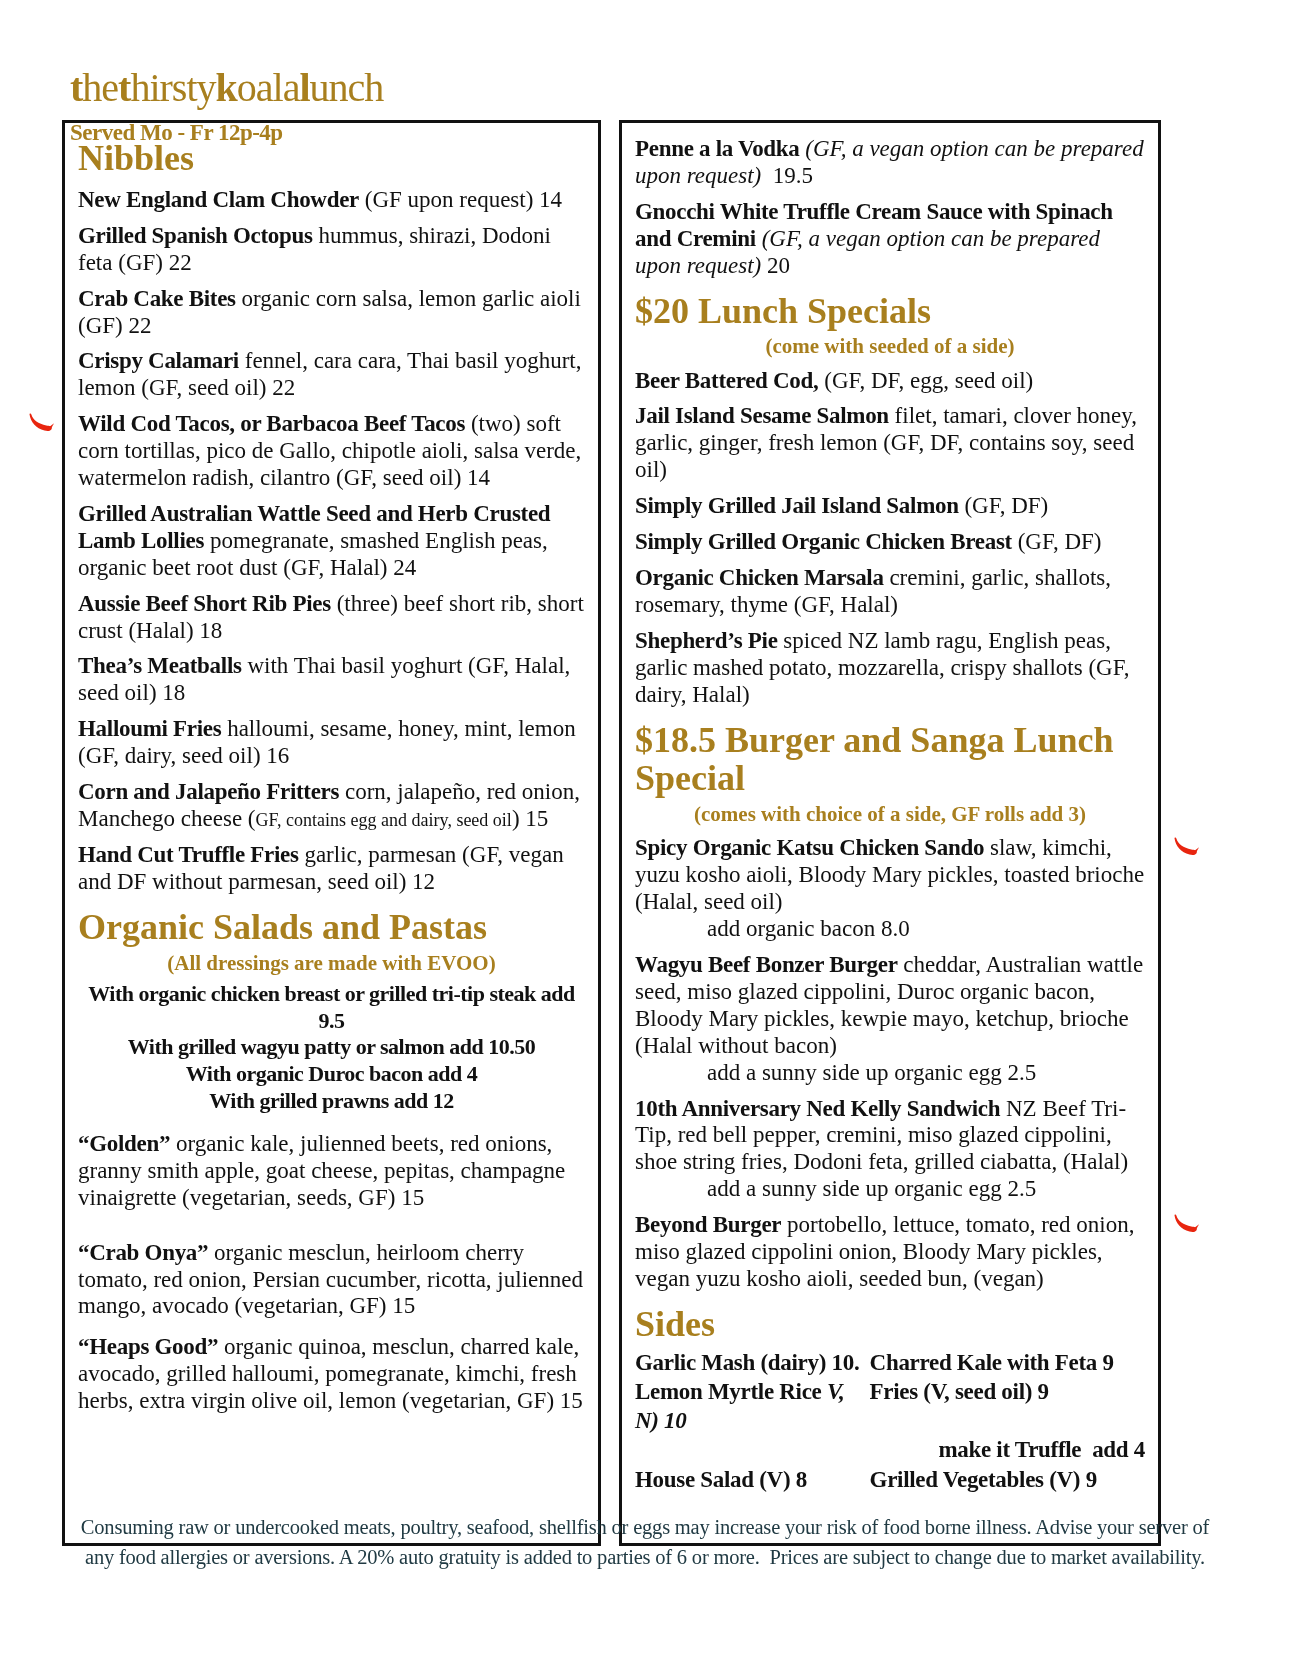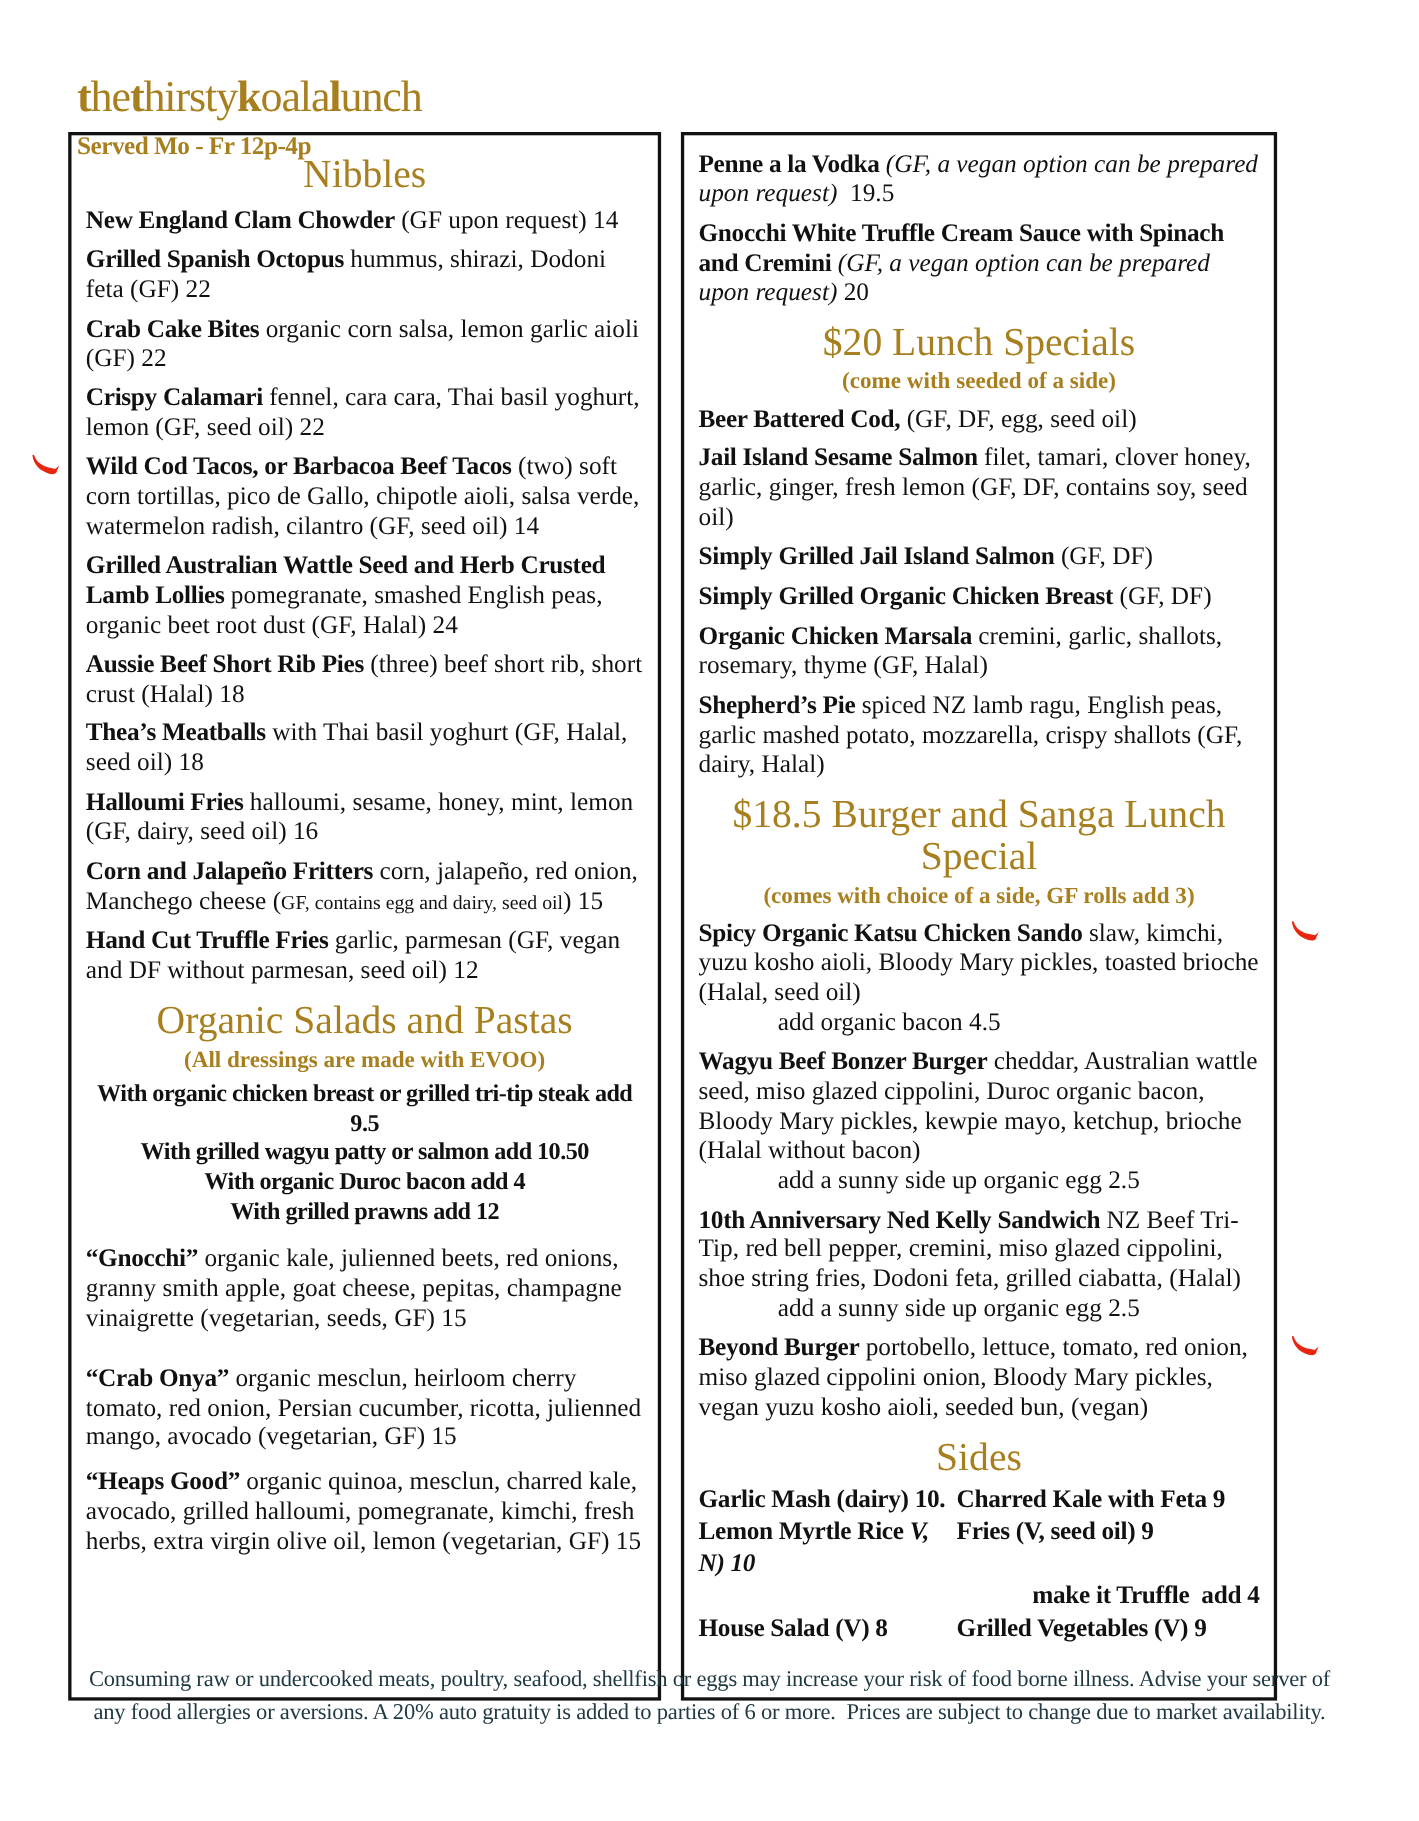--- a/index.html
+++ b/index.html
@@ -7,21 +7,21 @@
         font-family:"Liberation Serif",serif;color:#111;}
   .header{position:absolute;top:68px;left:70px;right:82px;display:flex;
           justify-content:space-between;align-items:flex-start;flex-direction:column;}
   .logo{font-size:40px;line-height:1;color:var(--accent,#a87f1e);letter-spacing:-1px;}
   .logo b{font-weight:700}
   .logo span{font-weight:400}
   .served{font-size:23px;font-weight:700;color:var(--accent,#a87f1e);margin-top:12px;letter-spacing:-0.5px;}
   .columns{position:absolute;top:120px;left:62px;display:flex;gap:18px;}
   .box{width:539px;height:1426px;border:3px solid #111;box-sizing:border-box;padding:4px 13px;}
   .box-right{width:542px;}
-  .heading{font-weight:400;font-size:36px;line-height:1.08;text-align:center;
+  .heading{font-weight:700;font-size:36px;line-height:1.08;text-align:left;
            color:var(--accent,#a87f1e);margin:12px 0 4px;}
   .subheading{font-weight:700;font-size:21px;line-height:1.15;text-align:center;
               color:var(--accent,#a87f1e);margin:0 0 6px;}
   .note{font-weight:700;font-size:22px;line-height:1.22;text-align:center;letter-spacing:-0.5px;}
   .item{font-size:23px;line-height:1.17;margin:9px 0;position:relative;}
   .item b{font-weight:700;letter-spacing:-0.3px;}
   .it{font-style:italic;}
   .sm{font-size:18px;}
   .item-sub{padding-left:72px;}
   .chili{position:absolute;top:2px;width:27px;height:23px;}
@@ -60,41 +60,41 @@
         <div class="item"><span><b>Thea’s Meatballs</b><span> with Thai basil yoghurt (GF, Halal, seed oil) 18</span></span></div>
         <div class="item"><span><b>Halloumi Fries</b><span> halloumi, sesame, honey, mint, lemon (GF, dairy, seed oil) 16</span></span></div>
         <div class="item"><span><b>Corn and Jalapeño Fritters</b><span> corn, jalapeño, red onion, Manchego cheese (</span><span class="sm">GF, contains egg and dairy, seed oil</span><span>) 15</span></span></div>
         <div class="item"><span><b>Hand Cut Truffle Fries</b><span> garlic, parmesan (GF, vegan and DF without parmesan, seed oil) 12</span></span></div>
         <div class="heading">Organic Salads and Pastas</div>
         <div class="subheading">(All dressings are made with EVOO)</div>
         <div class="note">With organic chicken breast or grilled tri-tip steak add 9.5</div>
         <div class="note">With grilled wagyu patty or salmon add 10.50</div>
         <div class="note">With organic Duroc bacon add 4</div>
         <div class="note">With grilled prawns add 12</div>
-        <div class="item" style="margin-top: 16px;"><span><b>“Gnocchi”</b><span> organic kale, julienned beets, red onions, granny smith apple, goat cheese, pepitas, champagne vinaigrette (vegetarian, seeds, GF) 15</span></span></div>
+        <div class="item" style="margin-top: 16px;"><span><b>“Golden”</b><span> organic kale, julienned beets, red onions, granny smith apple, goat cheese, pepitas, champagne vinaigrette (vegetarian, seeds, GF) 15</span></span></div>
         <div class="item" style="margin-top: 28px;"><span><b>“Crab Onya”</b><span> organic mesclun, heirloom cherry tomato, red onion, Persian cucumber, ricotta, julienned mango, avocado (vegetarian, GF) 15</span></span></div>
         <div class="item" style="margin-top: 14px;"><span><b>“Heaps Good”</b><span> organic quinoa, mesclun, charred kale, avocado, grilled halloumi, pomegranate, kimchi, fresh herbs, extra virgin olive oil, lemon (vegetarian, GF) 15</span></span></div>
       </div>
     <div class="box box-right">
         <div class="item"><span><b>Penne a la Vodka</b><span class="it"> (GF, a vegan option can be prepared upon request)</span><span>&nbsp; 19.5</span></span></div>
         <div class="item"><span><b>Gnocchi White Truffle Cream Sauce with Spinach and Cremini</b><span class="it"> (GF, a vegan option can be prepared upon request)</span><span> 20</span></span></div>
         <div class="heading">$20 Lunch Specials</div>
         <div class="subheading">(come with seeded of a side)</div>
         <div class="item"><span><b>Beer Battered Cod,</b><span> (GF, DF, egg, seed oil)</span></span></div>
         <div class="item"><span><b>Jail Island Sesame Salmon</b><span> filet, tamari, clover honey, garlic, ginger, fresh lemon (GF, DF, contains soy, seed oil)</span></span></div>
         <div class="item"><span><b>Simply Grilled Jail Island Salmon</b><span> (GF, DF)</span></span></div>
         <div class="item"><span><b>Simply Grilled Organic Chicken Breast</b><span> (GF, DF)</span></span></div>
         <div class="item"><span><b>Organic Chicken Marsala</b><span> cremini, garlic, shallots, rosemary, thyme (GF, Halal)</span></span></div>
         <div class="item"><span><b>Shepherd’s Pie</b><span> spiced NZ lamb ragu, English peas, garlic mashed potato, mozzarella, crispy shallots (GF, dairy, Halal)</span></span></div>
         <div class="heading">$18.5 Burger and Sanga Lunch Special</div>
         <div class="subheading">(comes with choice of a side, GF rolls add 3)</div>
         <div class="item"><span class="chili chili-right"><svg width="27" height="23" viewBox="0 0 27 23">
               <path d="M2.5 1.2 C3.5 9 9 15.2 17.5 17.6 C21.5 18.7 24.5 17.6 24.8 15.2 C25 13.2 22.3 12.9 19.3 12.4 C11.5 11.2 5.8 6.8 4.4 1.6 C4.1 0.4 2.4 0 2.5 1.2 Z" fill="#e8250f"></path>
               <path d="M22.5 13.8 L27 10.2 L24.2 15.6 Z" fill="#e8250f"></path>
-            </svg></span><span><b>Spicy Organic Katsu Chicken Sando</b><span> slaw, kimchi, yuzu kosho aioli, Bloody Mary pickles, toasted brioche (Halal, seed oil)</span></span><div class="item-sub">add organic bacon 4.5</div></div>
+            </svg></span><span><b>Spicy Organic Katsu Chicken Sando</b><span> slaw, kimchi, yuzu kosho aioli, Bloody Mary pickles, toasted brioche (Halal, seed oil)</span></span><div class="item-sub">add organic bacon 8.0</div></div>
         <div class="item"><span><b>Wagyu Beef Bonzer Burger</b><span> cheddar, Australian wattle seed, miso glazed cippolini, Duroc organic bacon, Bloody Mary pickles, kewpie mayo, ketchup, brioche (Halal without bacon)</span></span><div class="item-sub">add a sunny side up organic egg 2.5</div></div>
         <div class="item"><span><b>10th Anniversary Ned Kelly Sandwich</b><span> NZ Beef Tri-Tip, red bell pepper, cremini, miso glazed cippolini, shoe string fries, Dodoni feta, grilled ciabatta, (Halal)</span></span><div class="item-sub">add a sunny side up organic egg 2.5</div></div>
         <div class="item"><span class="chili chili-right"><svg width="27" height="23" viewBox="0 0 27 23">
               <path d="M2.5 1.2 C3.5 9 9 15.2 17.5 17.6 C21.5 18.7 24.5 17.6 24.8 15.2 C25 13.2 22.3 12.9 19.3 12.4 C11.5 11.2 5.8 6.8 4.4 1.6 C4.1 0.4 2.4 0 2.5 1.2 Z" fill="#e8250f"></path>
               <path d="M22.5 13.8 L27 10.2 L24.2 15.6 Z" fill="#e8250f"></path>
             </svg></span><span><b>Beyond Burger</b><span> portobello, lettuce, tomato, red onion, miso glazed cippolini onion, Bloody Mary pickles, vegan yuzu kosho aioli, seeded bun, (vegan)</span></span></div>
         <div class="heading">Sides</div>
         <div class="sides">
           <div class="sides-row">
             <div class="sides-cell cl"><b>Garlic Mash</b><span> (dairy) 10.</span></div>

